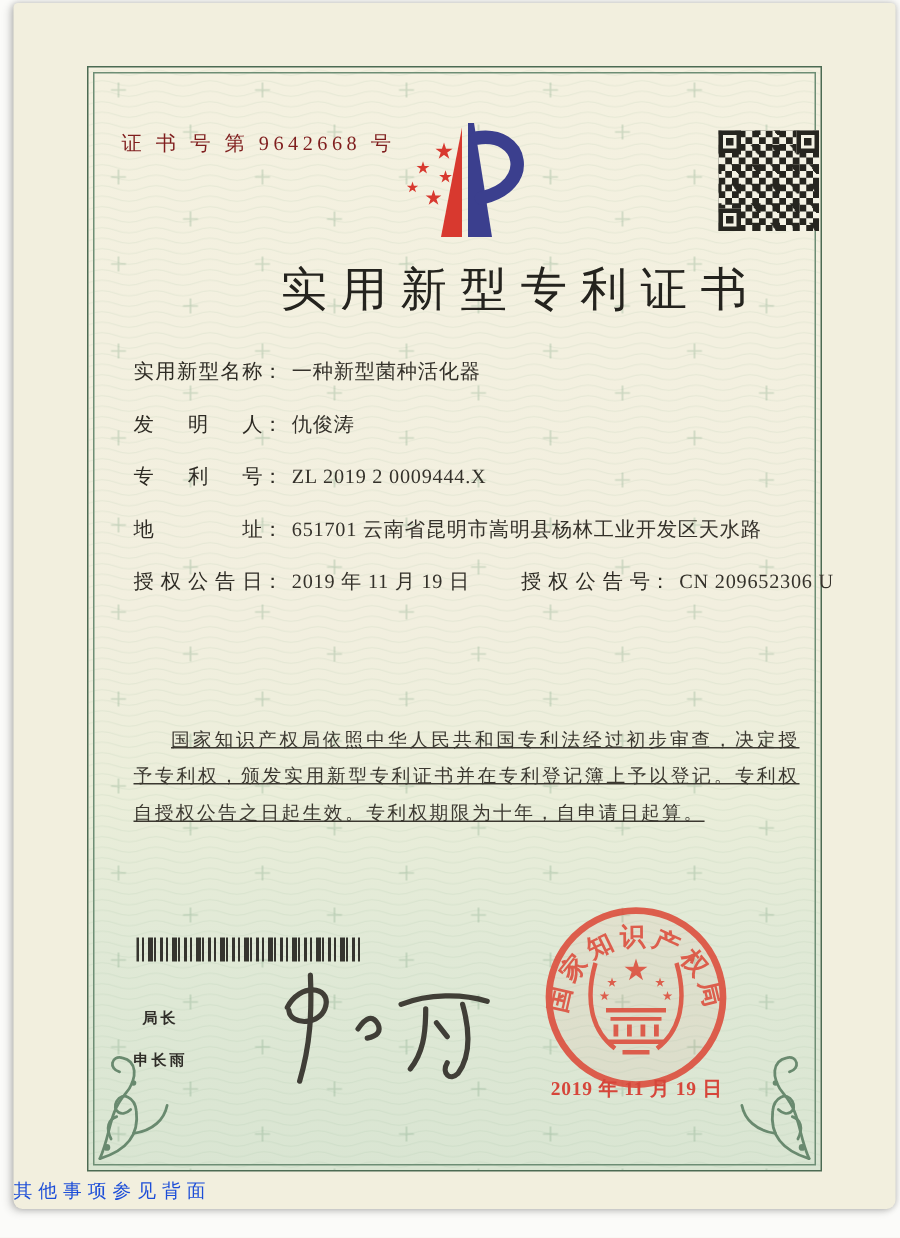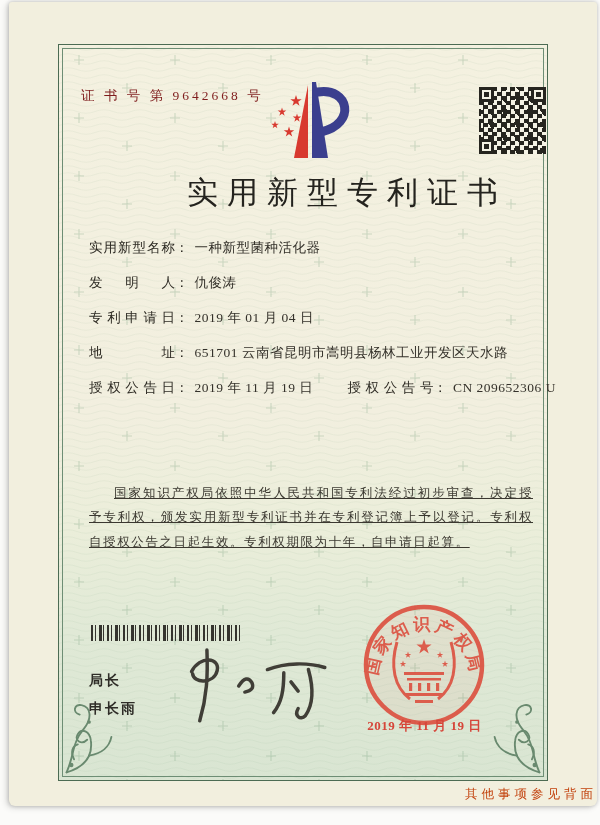--- a/index.html
+++ b/index.html
@@ -39,30 +39,30 @@
   
   .paras{position:absolute;left:80px;top:479px;right:64px;font-size:12.5px;line-height:1.95;
          letter-spacing:1.6px;color:#3b3830;text-align:justify;}
   .paras p{margin:0;text-indent:2em;text-decoration:underline;}
   
   .barcode{position:absolute;left:82px;top:623px;width:150px;height:16px;background:
     repeating-linear-gradient(90deg,#35342e 0 2px,transparent 2px 4px,#35342e 4px 5px,
       transparent 5px 8px,#35342e 8px 11px,transparent 11px 12px,#35342e 12px 13px,transparent 13px 16px);}
   
   .signer{position:absolute;left:80px;top:664px;font-family:"Liberation Sans","DejaVu Sans",sans-serif;
-          font-size:14px;font-weight:600;letter-spacing:2px;color:#2f2d28;line-height:28px;}
+          font-size:10px;font-weight:600;letter-spacing:2px;color:#2f2d28;line-height:28px;text-align:center;}
   .signature{position:absolute;left:157px;top:645px;width:170px;height:82px;}
   
   .seal{position:absolute;left:338px;top:590px;width:155px;height:150px;}
   .seal-date{position:absolute;left:338px;top:715px;width:155px;text-align:center;
              color:#d6463a;font-size:13px;font-weight:600;letter-spacing:.5px;}
   
   .page-no{position:absolute;left:49px;width:488px;top:749px;text-align:center;font-size:11.5px;color:#34312a;letter-spacing:1px;}
-  .back-note{position:absolute;left:0;width:100%;top:784px;text-align:right;font-size:12.5px;
-             color:#c2410c;letter-spacing:4px;}
+  .back-note{position:absolute;left:0;width:100%;top:784px;text-align:left;font-size:12.5px;
+             color:#1d4ed8;letter-spacing:4px;}
 </style>
 </head>
 <body>
 
 <div class="paper">
 
   <div class="frame">
     <svg class="texture">
       <defs>
         <pattern id="wav" width="36" height="7" patternUnits="userSpaceOnUse">
@@ -125,21 +125,21 @@
   <div class="title">实用新型专利证书</div>
 
   <div class="fields">
     <div class="frow">
       <span class="flabel">实用新型名称</span><span class="fcolon">：</span><span class="fvalue">一种新型菌种活化器</span>
     </div>
     <div class="frow">
       <span class="flabel">发明人</span><span class="fcolon">：</span><span class="fvalue">仇俊涛</span>
     </div>
     <div class="frow">
-      <span class="flabel">专利申请日</span><span class="fcolon">：</span><span class="fvalue">2019 年 01 月 04 日</span>
+      <span class="flabel">专利号</span><span class="fcolon">：</span><span class="fvalue">ZL 2019 2 0009444.X</span>
     </div>
     <div class="frow">
       <span class="flabel">地址</span><span class="fcolon">：</span><span class="fvalue">651701 云南省昆明市嵩明县杨林工业开发区天水路</span>
     </div>
     <div class="frow">
       <span class="flabel">授权公告日</span><span class="fcolon">：</span><span class="fvalue">2019 年 11 月 19 日</span><span class="flabel grant2">授权公告号</span><span class="fcolon">：</span><span class="fvalue">CN 209652306 U</span>
     </div>
   </div>
 
   <div class="paras">

